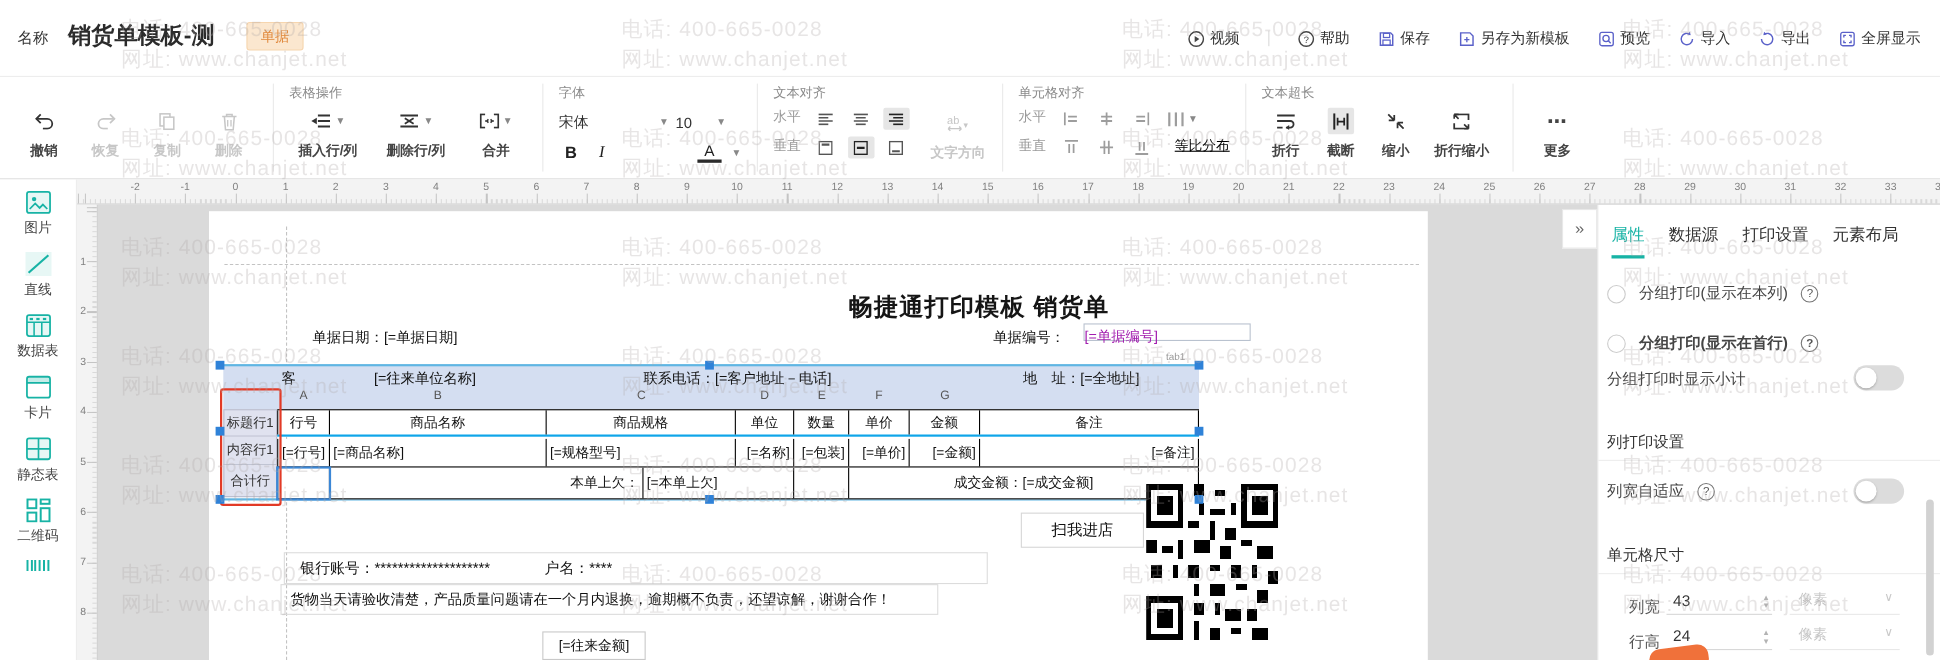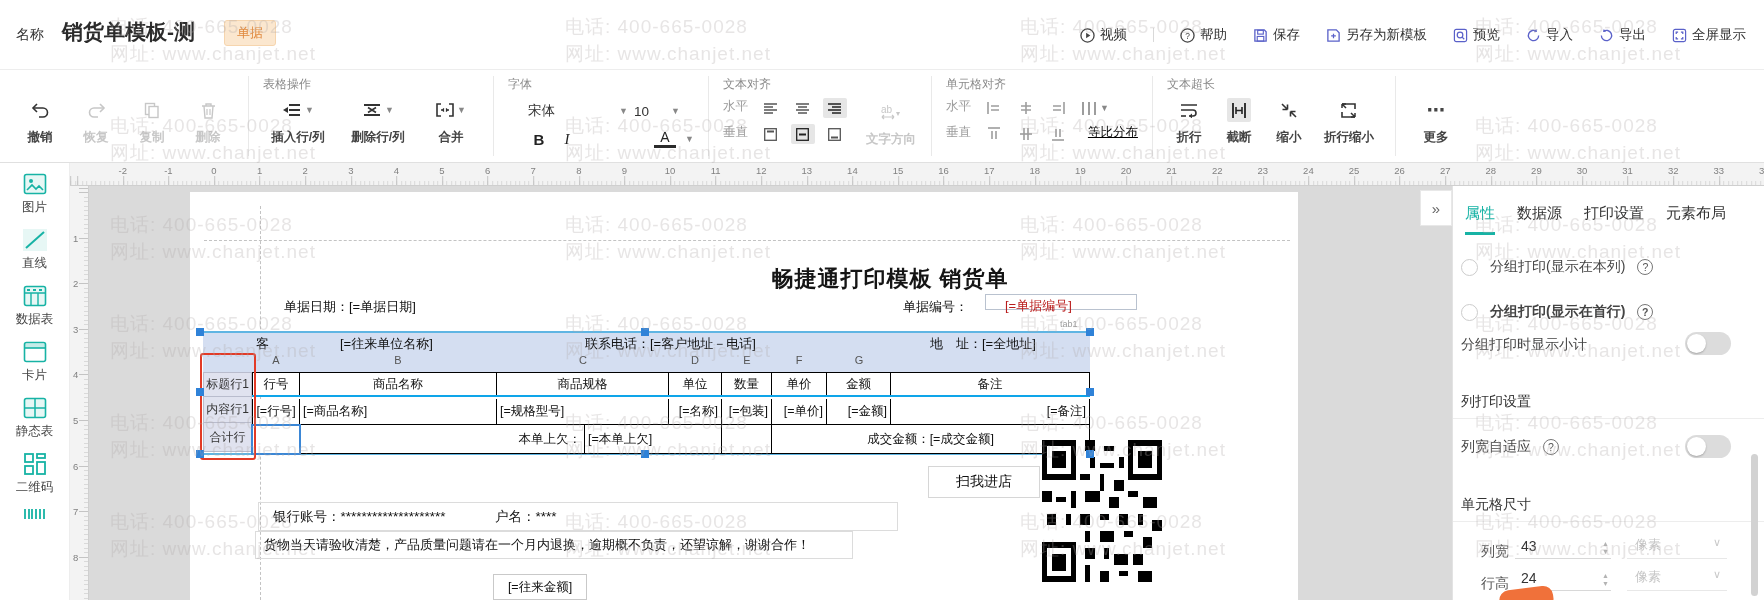--- a/index.html
+++ b/index.html
@@ -29,21 +29,21 @@
   .titem { display:flex; flex-direction:column; align-items:center; gap:7px; min-width:52px; cursor:pointer; }
   .ticon { height:24px; display:flex; align-items:center; justify-content:center; color:#444; }
   .tlabel { font-size:12.5px; color:#444; white-space:nowrap;font-weight:bold; }
   .dis .ticon, .dis .tlabel { color:#c7c7c7; }
   .caret { font-size:9px; color:#888; margin-left:3px; }
   .alnrow { display:flex; align-items:flex-start; gap:8px; height:26px; }
   .alnlbl { font-size:12.5px; color:#9a9a9a; width:28px; }
   .abtn { width:24px; height:20px; display:flex; align-items:center; justify-content:center; border-radius:2px; color:#555; cursor:pointer; }
   .abtn.sel { background:#e6e6e6; }
   .abtn.gray { color:#9d9d9d; }
-  .fontrow { display:flex; align-items:center; height:26px; gap:6px;margin-left:20px; }
+  .fontrow { display:flex; align-items:center; height:26px; gap:6px; }
   .fsel { display:flex; align-items:center; justify-content:space-between; cursor:pointer; font-size:13.5px; color:#333; }
   .bi { font-size:15px; width:22px; text-align:center; cursor:pointer; color:#222; }
   .ovr .titem.sel .ticon { background:#e6e6e6; border-radius:2px; padding:0 4px; }
 
   
   .sidebar { position:absolute; left:0; top:163px; width:70px; height:437px; background:#fff; border-right:1px solid #ededed; z-index:8; display:flex; flex-direction:column; align-items:center; padding-top:10px; gap:13px; }
   .sitem { display:flex; flex-direction:column; align-items:center; gap:4px; cursor:pointer; }
   .sitem svg { display:block; }
   .slabel { font-size:12.5px; color:#444; }
 
@@ -62,21 +62,21 @@
   .vrnum { position:absolute; left:3px; transform:translateY(-50%); font-size:9.5px; color:#808080; }
 
   
   .canvas { position:absolute; left:89px; top:186px; width:1363px; height:414px; background:#dadada; z-index:1; }
   .page { position:absolute; left:101px; top:6px; width:1108px; height:408px; background:#fff; }
   
   .guide-h { position:absolute; left:14px; top:48px; width:1086px; border-top:1px dashed #c3c3c3; }
   .guide-v { position:absolute; left:70px; top:14px; height:394px; border-left:1px dashed #c3c3c3; }
   .doctitle { position:absolute; left:360px; top:72px; width:680px; text-align:center; font-size:22px; font-weight:600; color:#151515; letter-spacing:1px; }
   .fieldtext { position:absolute; font-size:13px; color:#111; white-space:nowrap; }
-  .no-box { position:absolute; left:795px; top:102px; width:152px; height:16px; border:1px solid #b9c2cf; background:#fff; font-size:13px; color:#b91c1c; line-height:22px; padding-left:19px; white-space:nowrap; }
+  .no-box { position:absolute; left:795px; top:102px; width:152px; height:16px; border:1px solid #b9c2cf; background:#fff; font-size:13px; color:#a21caf; line-height:22px; padding-left:0; white-space:nowrap; }
   .tabtag { position:absolute; left:870px; top:127px; font-size:9px; color:#9a9a9a; }
 
   .band { position:absolute; left:13px; top:140px; width:887px; height:40px; background:#d4def1; }
   .bandtxt { position:absolute; top:3px; font-size:13px; color:#111; white-space:nowrap; }
   .colletter { position:absolute; top:22px; transform:translateX(-50%); font-size:11px; color:#555; }
   .selline { position:absolute; left:10px; height:0; border-top:2px solid #5fb5e3; width:890px; }
   .handle { position:absolute; width:8px; height:8px; background:#2f82d8; z-index:22; }
 
   .rowlabels { position:absolute; left:13px; top:180px; width:49px; }
   .rlab { width:49px; border:1px solid #b9bccd; border-top:none; background:#e0e2ef; font-size:12px; color:#333; display:flex; align-items:center; justify-content:center; }

